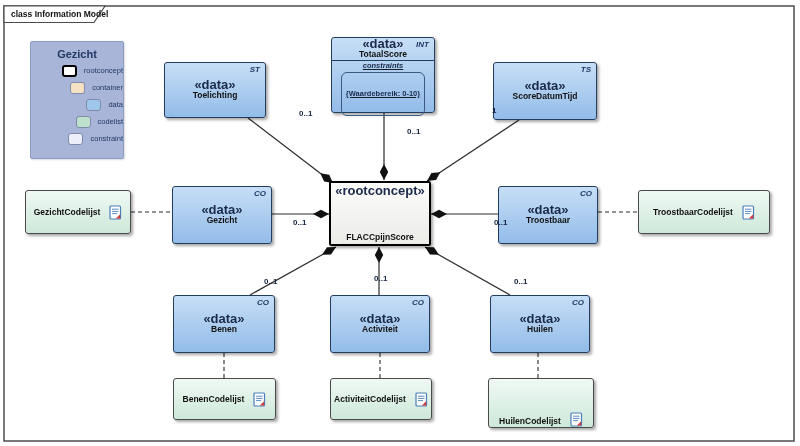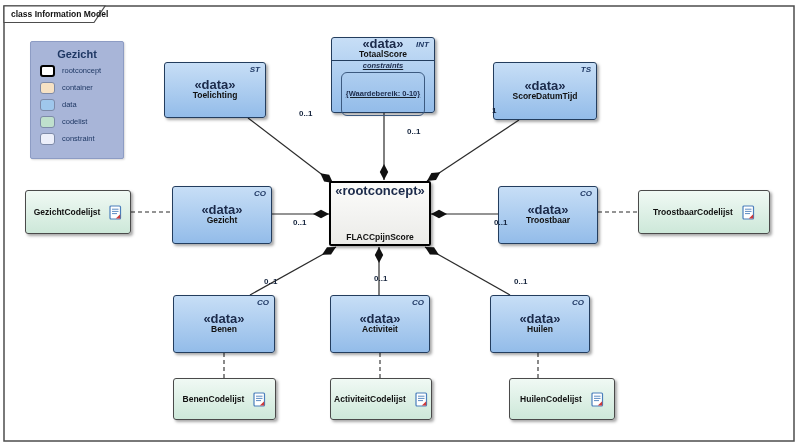--- a/index.html
+++ b/index.html
@@ -5,21 +5,21 @@
   html,body{margin:0;padding:0;background:#fff;}
   body{width:800px;height:446px;position:relative;overflow:hidden;
        font-family:"Liberation Sans",sans-serif;color:#17202a;}
   #wire{position:absolute;left:0;top:0;z-index:0;}
   .frame-title{position:absolute;left:11px;top:9px;font-size:8.5px;font-weight:bold;color:#111;z-index:2;}
 
   
   .legend{position:absolute;left:30px;top:41px;width:92px;height:116px;background:#a8b5d8;
           border:1px solid #8d9cc4;border-radius:2px;z-index:1;box-shadow:1px 1px 2px rgba(0,0,0,.15);}
   .legend-title{display:block;text-align:center;font-weight:bold;font-size:11px;color:#1f3864;margin-top:6px;}
-  .legend-row{display:flex;align-items:center;gap:7px;margin:4px 0 0 9px;height:13px;}
+  .legend-row{display:flex;align-items:center;gap:7px;margin:4px 0 0 9px;height:13px;justify-content:flex-end;}
   .sw{width:15px;height:12px;border-radius:3px;border:1px solid #7d8aa8;box-sizing:border-box;flex:0 0 auto;}
   .sw-root{border:2px solid #000;}
   .legend-label{font-size:7.5px;color:#1f3864;}
 
   
   .node{position:absolute;z-index:1;box-sizing:border-box;border-radius:3px;
         display:flex;flex-direction:column;align-items:center;justify-content:center;
         box-shadow:2px 2px 3px rgba(0,0,0,.35);}
   .data-node{background:linear-gradient(#c7def6,#93bce9);border:1px solid #233d5e;}
   .root-node{background:linear-gradient(#fcfcfb,#ebebe8);border:2.5px solid #000;border-radius:2px;gap:36px;}
@@ -45,21 +45,21 @@
   #n-flacc{left:329px;top:181px;width:102px;height:65px;}
   #n-gezicht{left:172px;top:186px;width:100px;height:58px;}
   #n-troostbaar{left:498px;top:186px;width:100px;height:58px;}
   #n-benen{left:173px;top:295px;width:102px;height:58px;}
   #n-activiteit{left:330px;top:295px;width:100px;height:58px;}
   #n-huilen{left:490px;top:295px;width:100px;height:58px;}
   #n-gezichtcl{left:25px;top:190px;width:106px;height:44px;}
   #n-troostbaarcl{left:638px;top:190px;width:132px;height:44px;}
   #n-benencl{left:173px;top:378px;width:103px;height:42px;}
   #n-activiteitcl{left:330px;top:378px;width:102px;height:42px;}
-  #n-huilencl{left:509px;top:378px;width:106px;height:42px;}
+  #n-huilencl{left:488px;top:378px;width:106px;height:50px;align-items:flex-end;}
 </style>
 </head>
 <body>
 
 <svg id="wire" width="800" height="446">
   <defs>
     <marker id="diam" markerWidth="20" markerHeight="12" refX="17" refY="5" orient="auto" markerUnits="userSpaceOnUse">
       <path d="M1,5 L9,0.8 L17,5 L9,9.2 Z" fill="#111"></path>
     </marker>
   </defs>

